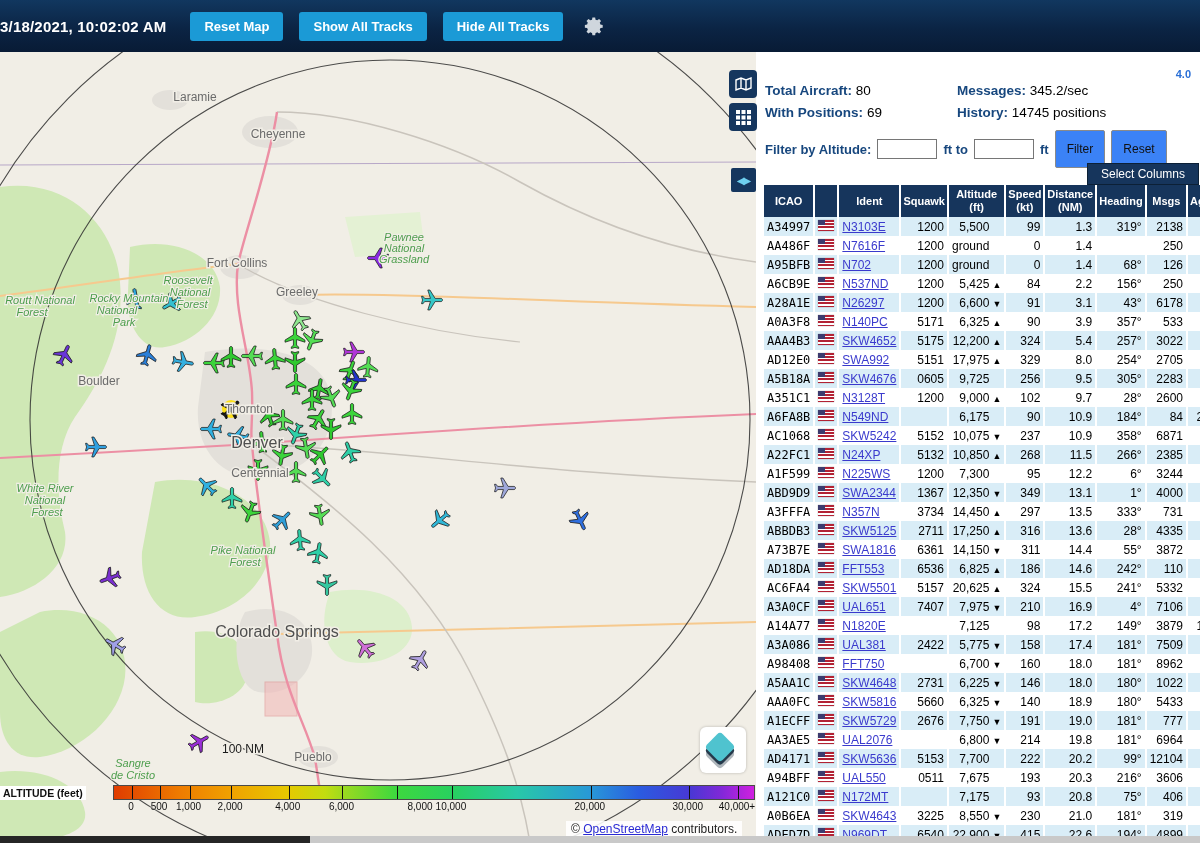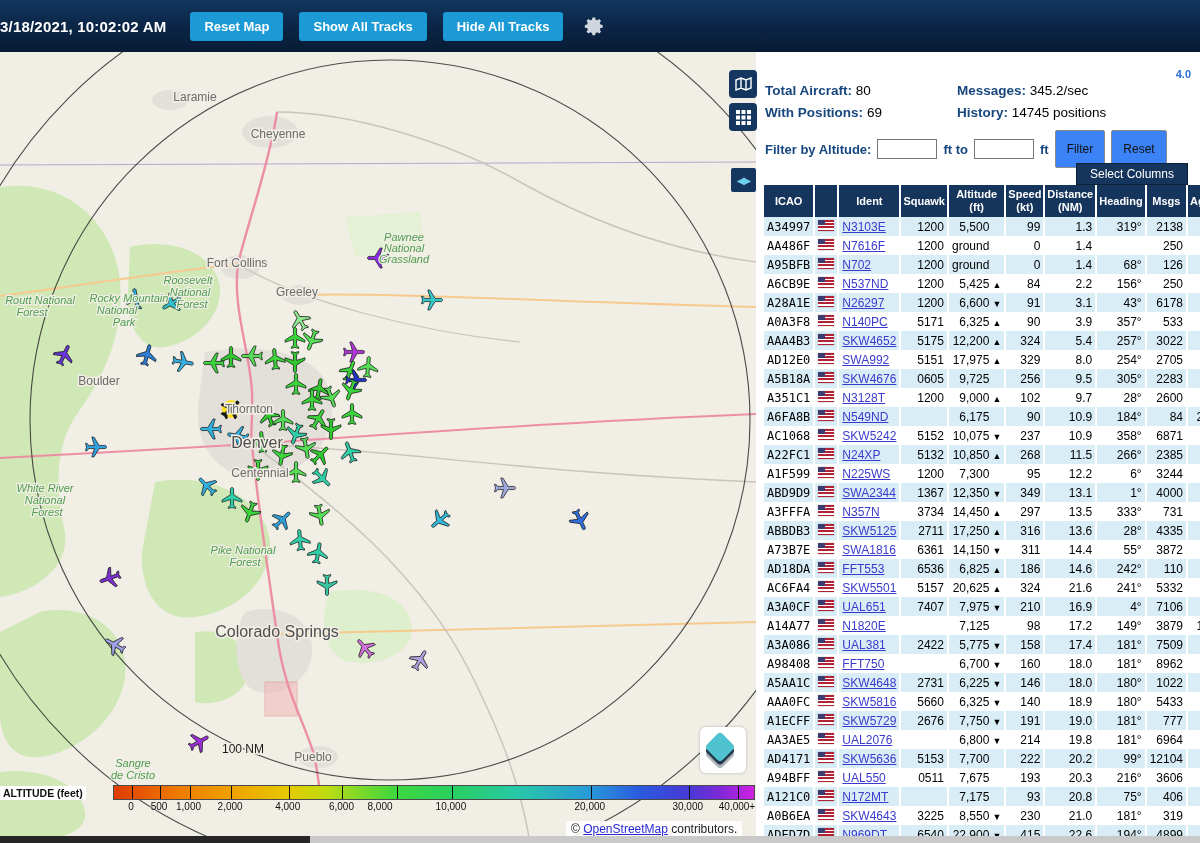--- a/index.html
+++ b/index.html
@@ -57,21 +57,21 @@
   .version{position:absolute;top:16px;right:9px;color:#2a6fd6;font-size:11px;font-weight:bold;}
   .stats{position:absolute;top:31px;left:9px;right:6px;display:grid;
     grid-template-columns:192px auto;row-gap:7px;font-size:13.5px;}
   .slabel{font-weight:bold;color:#17477e;}
   .sval{color:#000;}
   .filterrow{position:absolute;top:78px;left:9px;display:flex;align-items:center;gap:6px;font-size:13px;}
   .flabel{font-weight:bold;color:#17477e;white-space:nowrap;}
   .fin{width:52px;height:16px;border:1px solid #767676;font-size:12px;padding:1px 3px;font-family:inherit;}
   .gbtn{background:#3b82f6;border:1px solid #8a8a8a;border-radius:2px;padding:11px 11px;font-size:12px;
     cursor:pointer;font-family:inherit;color:#111;}
-  .selectcols{position:absolute;top:111px;right:12px;background:#16355c;color:#fff;font-size:12px;
+  .selectcols{position:absolute;top:111px;right:1px;background:#16355c;color:#fff;font-size:12px;
     padding:3px 13px;cursor:pointer;border:1px solid #0c2036;}
 
   
   .tablewrap{position:absolute;top:133px;left:6px;right:0;bottom:0;overflow:hidden;}
   table.ac{border-collapse:separate;border-spacing:2px 0;table-layout:fixed;}
   table.ac th{background:#16355c;color:#fff;font-weight:bold;font-size:11px;padding:2px 2px;
     text-align:center;vertical-align:middle;height:28px;white-space:pre-line;line-height:1.15;cursor:pointer;}
   table.ac td{padding:1px 3px;height:17px;white-space:nowrap;overflow:hidden;font-size:12px;color:#000;}
   table.ac tr:nth-child(odd) td{background:#d9edf7;}
   table.ac tr:nth-child(even) td{background:#ffffff;}
@@ -289,21 +289,21 @@
         <span class="ltick" style="left:89.8%"></span>
         <span class="ltick" style="left:97.5%"></span>
       </div>
     <div id="legendlabels">
         <span class="ltick-label" style="left:130.92px">0</span>
         <span class="ltick-label" style="left:159.08px">500</span>
         <span class="ltick-label" style="left:188.52px">1,000</span>
         <span class="ltick-label" style="left:230.12px">2,000</span>
         <span class="ltick-label" style="left:287.72px">4,000</span>
         <span class="ltick-label" style="left:341.48px">6,000</span>
-        <span class="ltick-label" style="left:380px">8,000</span>
+        <span class="ltick-label" style="left:420px">8,000</span>
         <span class="ltick-label" style="left:450.92px">10,000</span>
         <span class="ltick-label" style="left:589.8px">20,000</span>
         <span class="ltick-label" style="left:687.72px">30,000</span>
         <span class="ltick-label" style="left:737px">40,000+</span>
       </div>
   </div>
 
   <div class="attrib"><span>© </span><a href="#">OpenStreetMap</a><span> contributors.</span></div>
 
   <div class="panel">
@@ -584,21 +584,21 @@
     <td class="num">110</td>
     <td class="num">1</td>
   </tr>
             <tr>
     <td class="icao">AC6FA4</td>
     <td><span class="flag"></span></td>
     <td class="ident"><a href="#">SKW5501</a></td>
     <td class="num">5157</td>
     <td class="num">20,625<span class="trend">▲</span></td>
     <td class="num">324</td>
-    <td class="num">21.6</td>
+    <td class="num">15.5</td>
     <td class="num">241°</td>
     <td class="num">5332</td>
     <td class="num">0</td>
   </tr>
             <tr>
     <td class="icao">A3A0CF</td>
     <td><span class="flag"></span></td>
     <td class="ident"><a href="#">UAL651</a></td>
     <td class="num">7407</td>
     <td class="num">7,975<span class="trend">▼</span></td>

